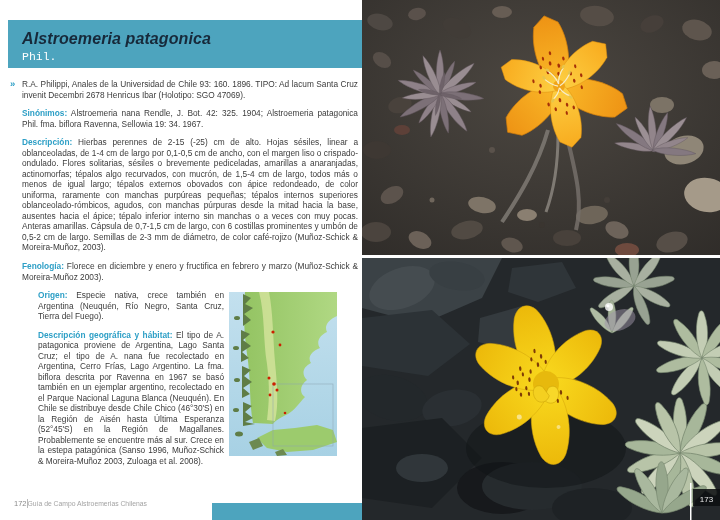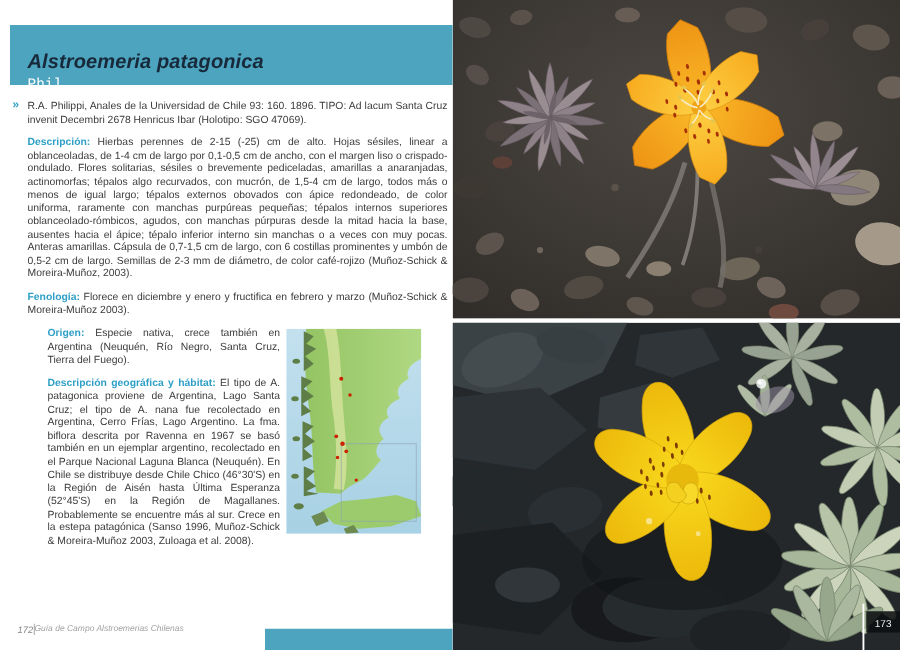--- a/index.html
+++ b/index.html
@@ -6,35 +6,35 @@
   html,body { width:720px; height:520px; }
   body {
     font-family:"Liberation Sans", sans-serif;
     background:#ffffff; position:relative; overflow:hidden;
   }
   .stage { position:absolute; left:0; top:0; width:720px; height:520px; }
 
   
   .left-page { position:absolute; left:0; top:0; width:362px; height:520px; background:#ffffff; }
   .header-box { position:absolute; left:8px; top:20px; width:354px; height:48px;
-    background:#4da4be; padding:21px 0 0 14px; }
+    background:#4da4be; padding:10px 0 0 14px; }
   .species-title { font-size:16px; font-weight:bold; font-style:italic; color:#17293a; letter-spacing:.1px; }
   .species-author { font-size:11.5px; color:#ffffff; margin-top:2px;font-family:Liberation Mono, monospace; }
 
   .body-text { position:absolute; left:22px; top:79px; width:336px;
     font-size:8.3px; line-height:1.27; color:#3b3b3b; text-align:justify; }
   p.block { margin-bottom:8px; position:relative; }
   .chev { position:absolute; left:-12px; top:-1px; color:#2d9fc6; font-size:9.5px; font-weight:bold; letter-spacing:-1px; }
   .lbl { color:#2d9fc6; font-weight:bold; }
 
   .wrap-zone { position:relative;margin-left:16px; }
   .narrow { width:186px; }
   .map-fig { position:absolute; left:191px; top:2px; width:108px; height:164px; }
 
-  .footer { position:absolute; left:14px; top:499px; display:flex; align-items:center; gap:0;font-style:italic; }
+  .footer { position:absolute; left:14px; top:499px; display:flex; align-items:center; gap:0; }
   .pgnum { font-size:7.5px; color:#8a8a8a; }
   .vrule { width:1px; height:9px; background:#b9b9b9; }
   .booktitle { font-size:6.8px; color:#a3a3a3; }
   .tab-bar { position:absolute; left:212px; top:503px; width:150px; height:17px; background:#4da4be; }
 
   
   .photo-top { position:absolute; left:362px; top:0; width:358px; height:255px; overflow:hidden; }
   .photo-divider { position:absolute; left:362px; top:255px; width:358px; height:3px; background:#ffffff; }
   .photo-bottom { position:absolute; left:362px; top:258px; width:358px; height:262px; overflow:hidden; }
   svg { display:block; }
@@ -51,20 +51,24 @@
       <div class="species-author">Phil.</div>
     </div>
 
     <div class="body-text">
 
       <p class="block">
         <span class="chev">»</span>
         <span>R.A. Philippi, Anales de la Universidad de Chile 93: 160. 1896. TIPO: Ad lacum Santa Cruz invenit Decembri 2678 Henricus Ibar (Holotipo: SGO 47069).</span>
       </p>
 
+      <p class="block">
+        <span class="lbl">Sinónimos:</span>
+        <span>Alstroemeria nana Rendle, J. Bot. 42: 325. 1904; Alstroemeria patagonica Phil. fma. biflora Ravenna, Sellowia 19: 34. 1967.</span>
+      </p>
 
       <p class="block">
         <span class="lbl">Descripción:</span>
         <span>Hierbas perennes de 2-15 (-25) cm de alto. Hojas sésiles, linear a oblanceoladas, de 1-4 cm de largo por 0,1-0,5 cm de ancho, con el margen liso o crispado-ondulado. Flores solitarias, sésiles o brevemente pediceladas, amarillas a anaranjadas, actinomorfas; tépalos algo recurvados, con mucrón, de 1,5-4 cm de largo, todos más o menos de igual largo; tépalos externos obovados con ápice redondeado, de color uniforma, raramente con manchas purpúreas pequeñas; tépalos internos superiores oblanceolado-rómbicos, agudos, con manchas púrpuras desde la mitad hacia la base, ausentes hacia el ápice; tépalo inferior interno sin manchas o a veces con muy pocas. Anteras amarillas. Cápsula de 0,7-1,5 cm de largo, con 6 costillas prominentes y umbón de 0,5-2 cm de largo. Semillas de 2-3 mm de diámetro, de color café-rojizo (Muñoz-Schick &amp; Moreira-Muñoz, 2003).</span>
       </p>
 
       <p class="block">
         <span class="lbl">Fenología:</span>
         <span>Florece en diciembre y enero y fructifica en febrero y marzo (Muñoz-Schick &amp; Moreira-Muñoz 2003).</span>
       </p>

